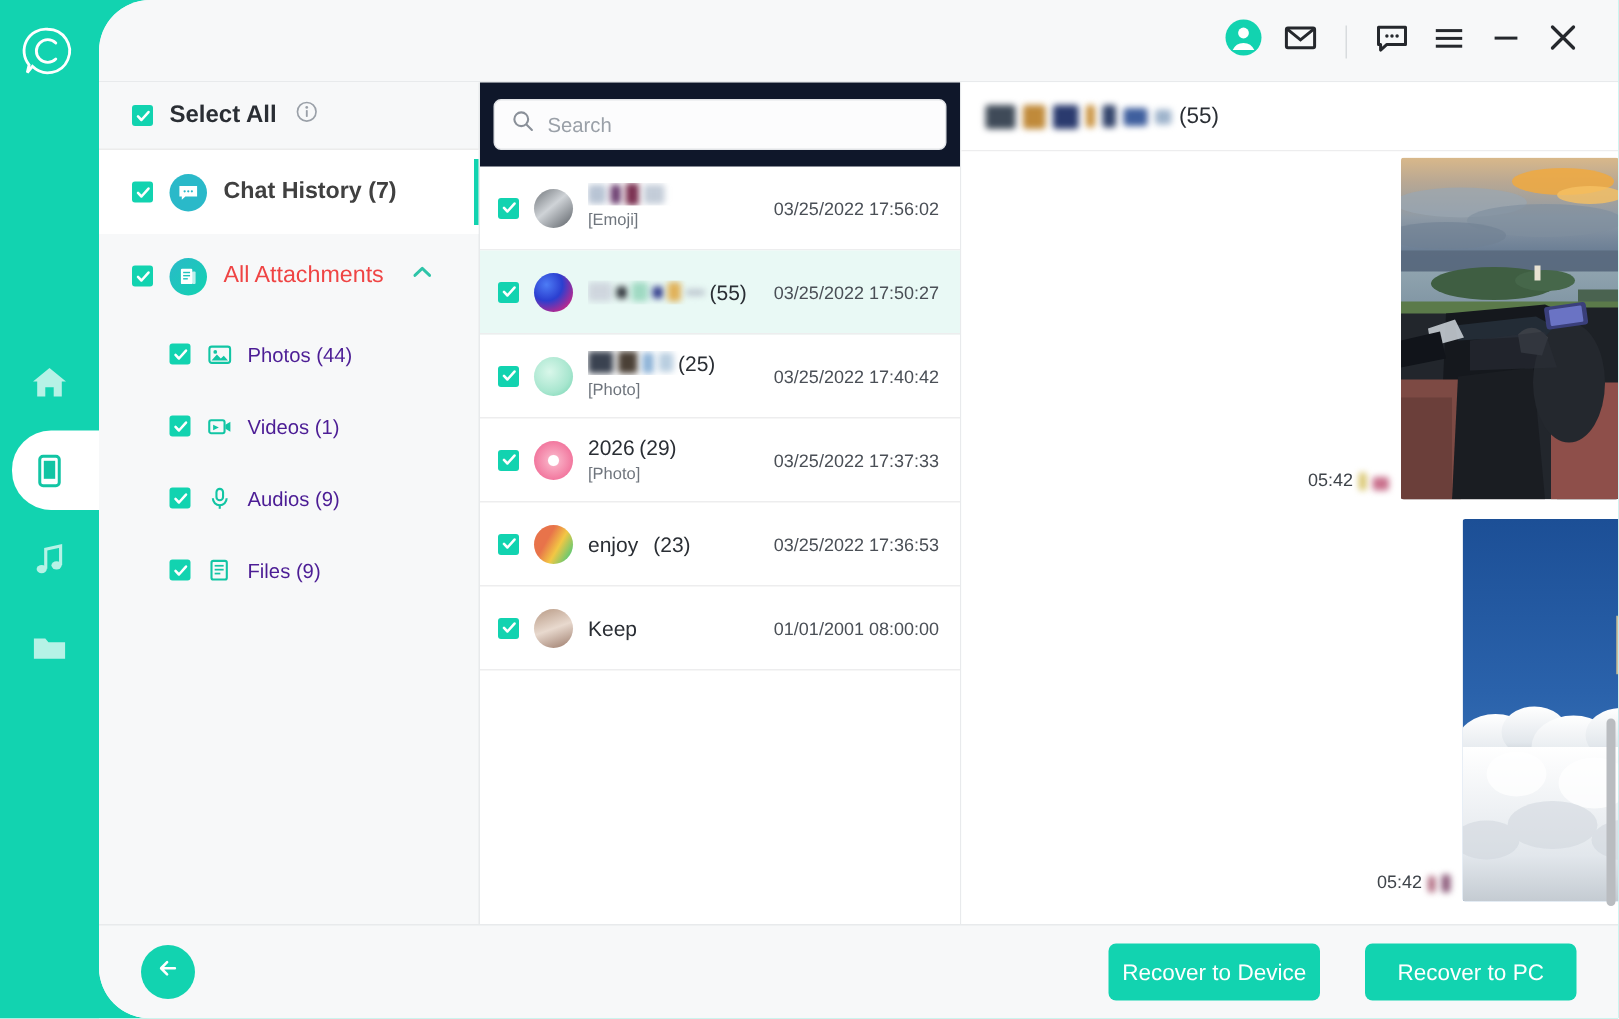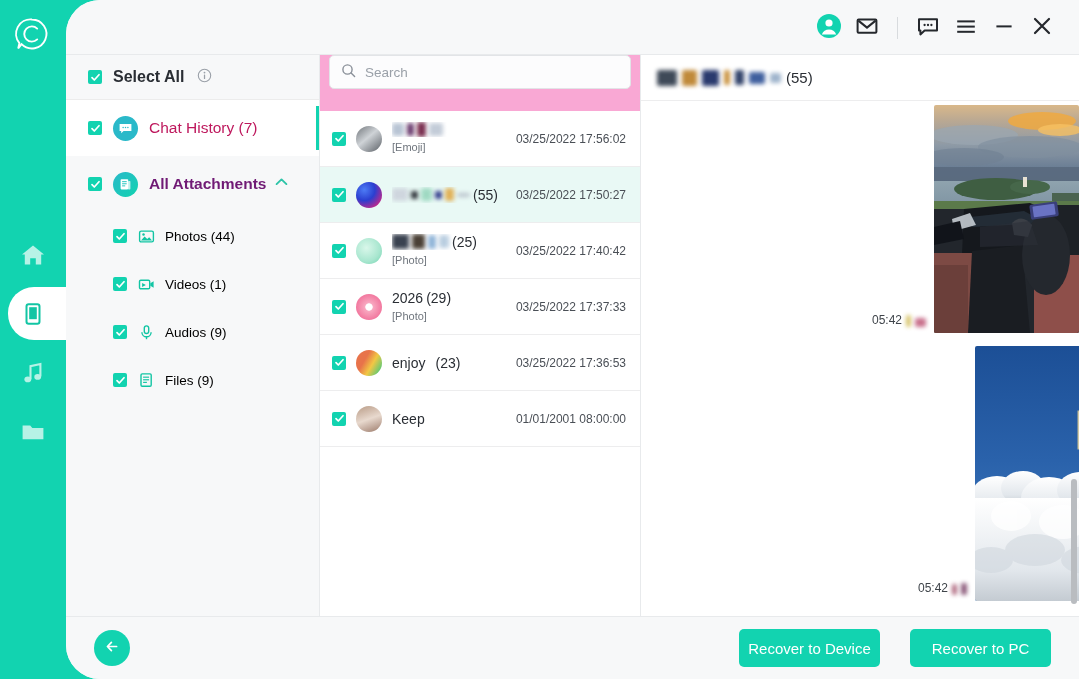--- a/index.html
+++ b/index.html
@@ -149,40 +149,40 @@
   }
   .tree-ic-circle {
     width: 25px; height: 25px; border-radius: 50%;
     background: #2AB9C9;
     display: flex; align-items: center; justify-content: center;
     flex: none;
   }
   .tree-ic-circle.grad {
     background: linear-gradient(135deg, #2AB9C9 0%, #12D3B0 100%);
   }
-  .tree-label { font-size: 15.5px; font-weight: bold; color: #701a75; }
-  .tree-row.selected .tree-label { color: #be185d; font-weight: normal; text-align: right; }
+  .tree-label { font-size: 15.5px; font-weight: normal; color: #ef4444; }
+  .tree-row.selected .tree-label { color: #404040; font-weight: bold; text-align: right; }
   .chev { position: absolute; right: 30px; top: 50%; transform: translateY(-50%); }
 
   .sub-row {
     height: 48px;
     display: flex; align-items: center;
     padding-left: 47px;
     gap: 10px;
     cursor: pointer;
   }
-  .sub-label { font-size: 13.5px; color: #000000; }
+  .sub-label { font-size: 13.5px; color: #4c1d95; }
   .sub-ic { width: 18px; display:flex; justify-content:center; flex:none; }
 
   
   .search-wrap {
     height: 56px;
-    display: flex; 
+    display: flex; align-items: center;
     padding: 0 9px;
-    background: #f9a8d4;
+    background: #0f172a;
   }
   .search-box {
     width: 303px; height: 34px;
     border: 1px solid #e2e4e7;
     border-radius: 5px;
     background: #fcfcfd;
     display: flex; align-items: center;
     padding: 0 11px;
     gap: 9px;
   }

